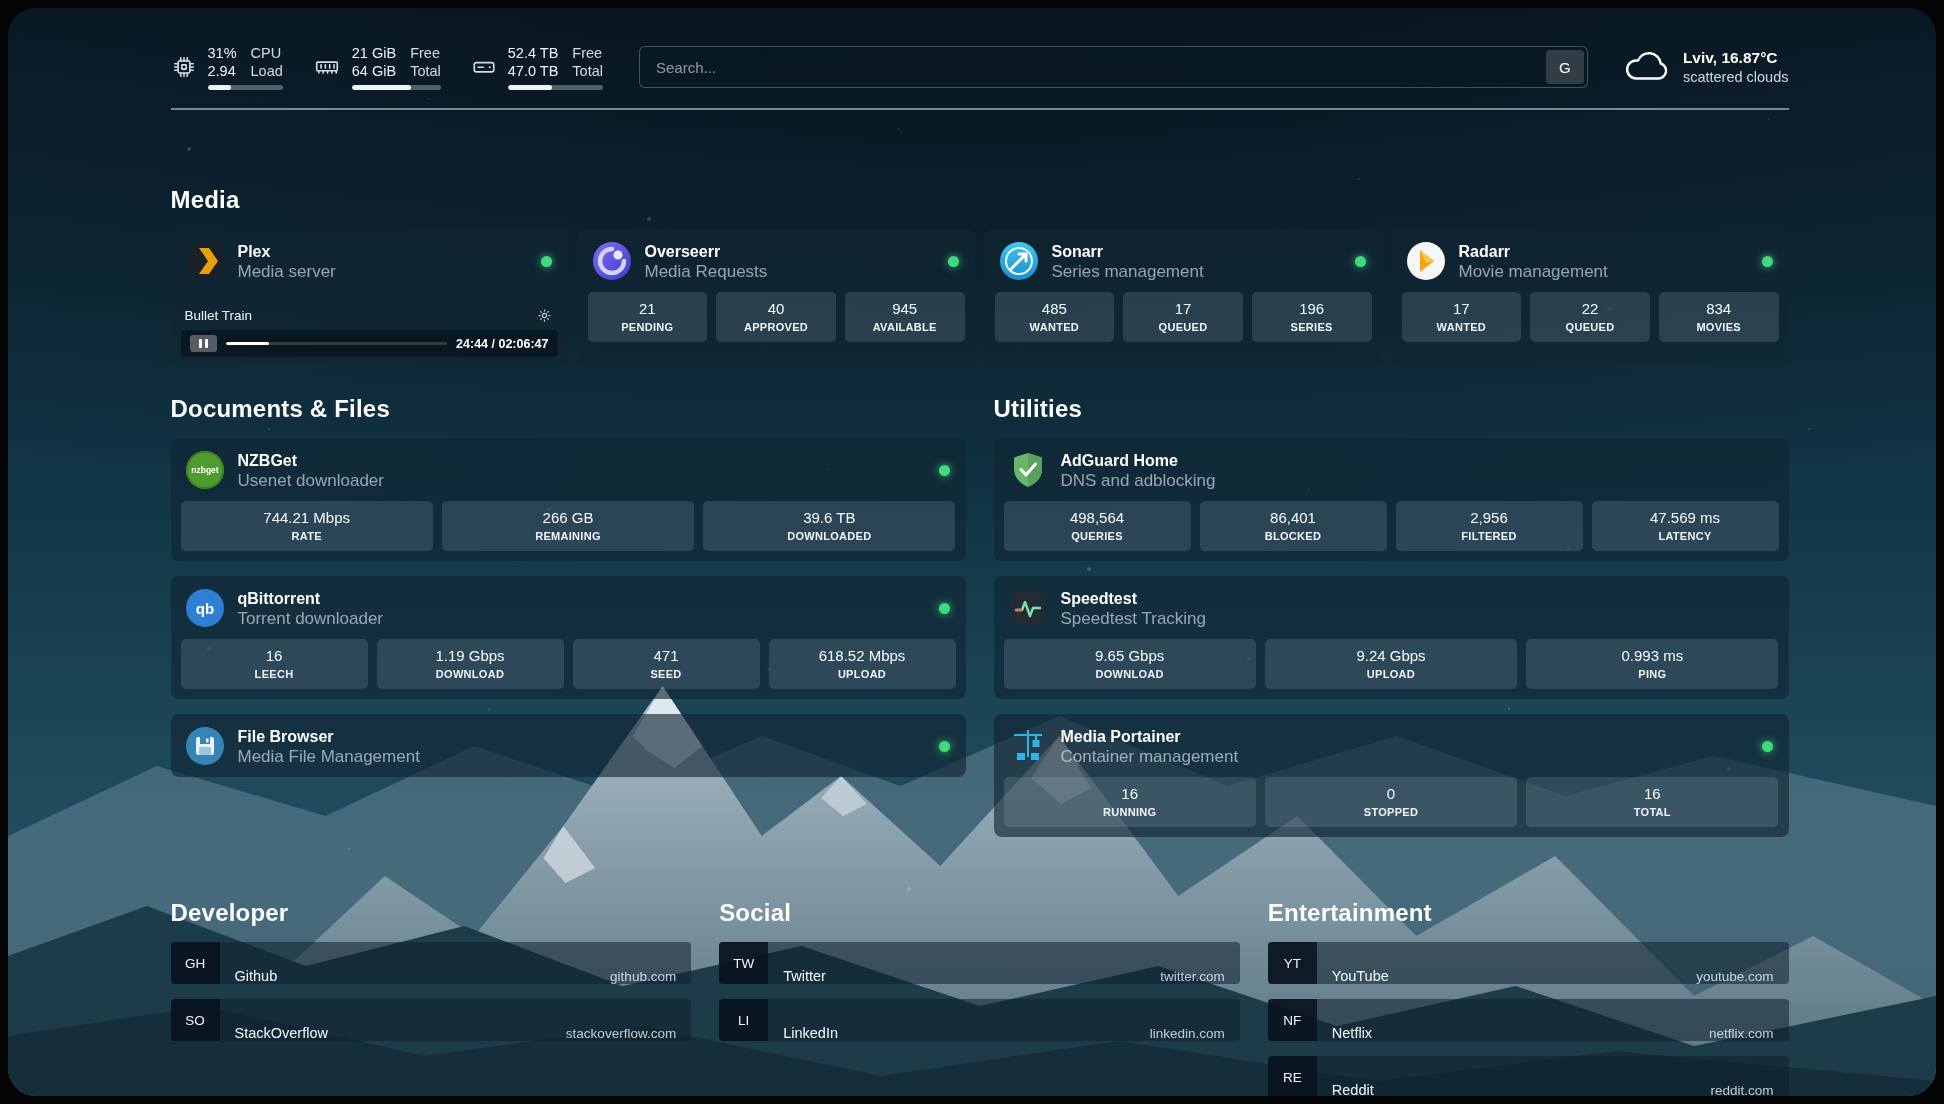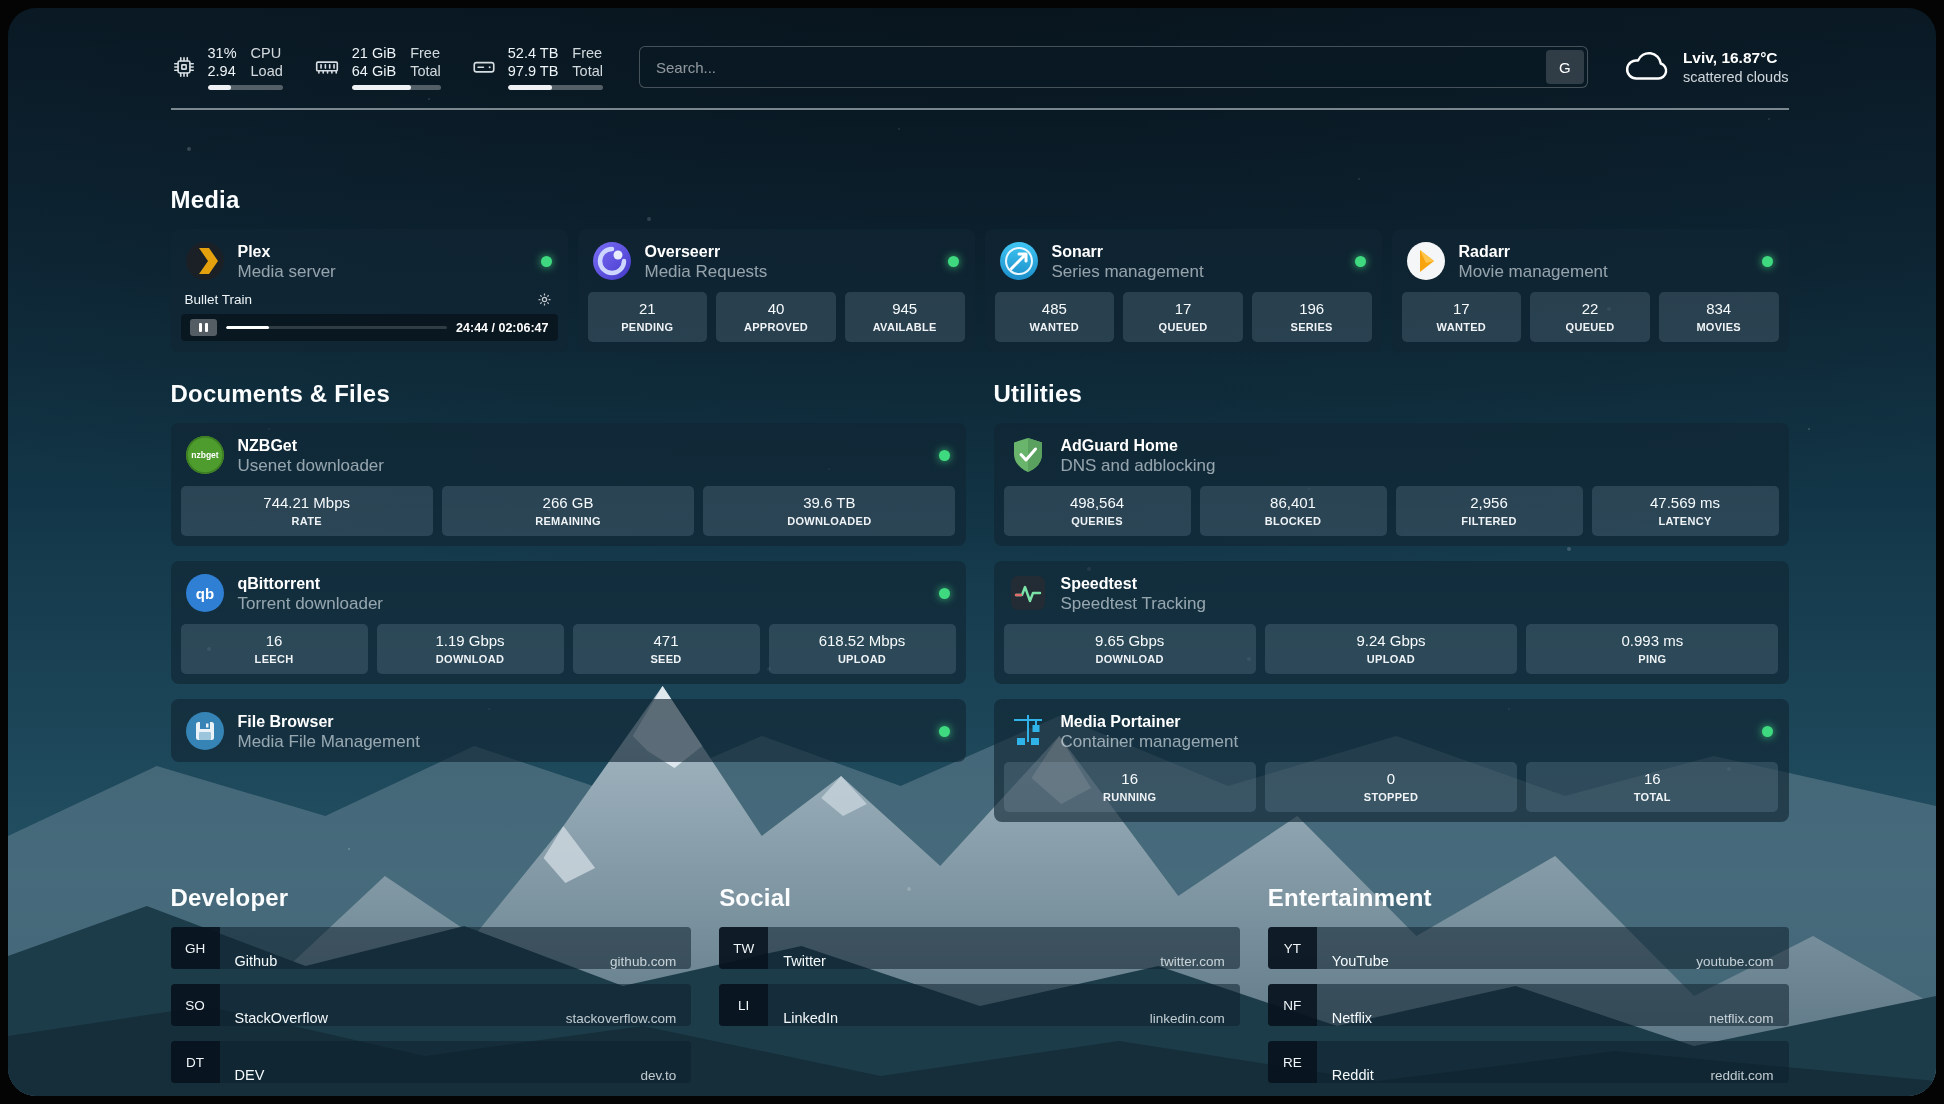--- a/index.html
+++ b/index.html
@@ -65,21 +65,21 @@
   .s-name{font-size:16px;font-weight:600;color:#ffffff;line-height:20px;}
   .s-desc{font-size:17px;color:rgba(231,241,246,.62);line-height:17px;margin-top:1px;}
   .dot{width:11px;height:11px;border-radius:50%;background:#3fd97f;margin-left:auto;flex:0 0 auto;
     box-shadow:0 0 8px rgba(63,217,127,.85);}
   .stats{display:flex;gap:9px;padding:0 10px 10px;}
   .stat{flex:1 1 0;background:rgba(170,200,218,.17);border-radius:5px;text-align:center;padding:7px 4px 8px;}
   .stat .v{font-size:15px;color:#f6fafc;line-height:20px;}
   .stat .l{font-size:11px;font-weight:700;color:rgba(250,253,255,.95);line-height:14px;margin-top:1px;letter-spacing:.3px;}
 
   
-  .now-playing{display:flex;align-items:center;padding:0 16px 7px 14px;}
+  .now-playing{display:flex;align-items:center;padding:0 16px 7px 14px;margin-top:16px;}
   .np-title{font-size:13.5px;color:#eef5f8;}
   .gear{margin-left:auto;display:flex;cursor:pointer;}
   .player{margin:0 10px 10px;height:27px;border-radius:4px;background:rgba(0,0,0,.38);
     display:flex;align-items:center;gap:9px;padding:0 9px;}
   .pause{width:27px;height:17px;border-radius:3px;background:rgba(255,255,255,.3);
     display:flex;align-items:center;justify-content:center;gap:3px;cursor:pointer;flex:0 0 auto;}
   .pause i{display:block;width:3px;height:9px;background:#fff;border-radius:1px;}
   .track{flex:1;height:3px;border-radius:2px;background:rgba(255,255,255,.16);overflow:hidden;}
   .track i{display:block;height:100%;background:#fff;border-radius:2px;}
   .time{font-size:12.5px;font-weight:600;color:#fff;flex:0 0 auto;}
@@ -178,21 +178,21 @@
             <svg width="26" height="26" viewBox="0 0 24 24" fill="none" stroke="#e8eef2" stroke-width="1.5" stroke-linecap="round">
                 <rect x="3" y="8" width="18" height="8.5" rx="2"></rect>
                 <circle cx="17.2" cy="12.2" r="0.9" fill="#e8eef2" stroke="none"></circle>
                 <path d="M6.5 12.2h5"></path>
               </svg>
           </span>
           <div class="w-body">
             <div class="w-cols">
               <div class="w-col val">
                 <div>52.4 TB</div>
-                <div>97.9 TB</div>
+                <div>47.0 TB</div>
               </div>
               <div class="w-col lbl">
                 <div>Free</div>
                 <div>Total</div>
               </div>
             </div>
             <div class="meter">
                 <i style="width:46%"></i>
               </div>
           </div>
@@ -566,25 +566,20 @@
           <div class="bk-row">
             <span class="bk-abbr">GH</span>
             <span class="bk-name">Github</span>
             <span class="bk-url">github.com</span>
           </div>
           <div class="bk-row">
             <span class="bk-abbr">SO</span>
             <span class="bk-name">StackOverflow</span>
             <span class="bk-url">stackoverflow.com</span>
           </div>
-          <div class="bk-row">
-            <span class="bk-abbr">DT</span>
-            <span class="bk-name">DEV</span>
-            <span class="bk-url">dev.to</span>
-          </div>
         </div>
       </section>
 
       <section>
         <h2 class="section-title">Social</h2>
         <div class="rows">
           <div class="bk-row">
             <span class="bk-abbr">TW</span>
             <span class="bk-name">Twitter</span>
             <span class="bk-url">twitter.com</span>

